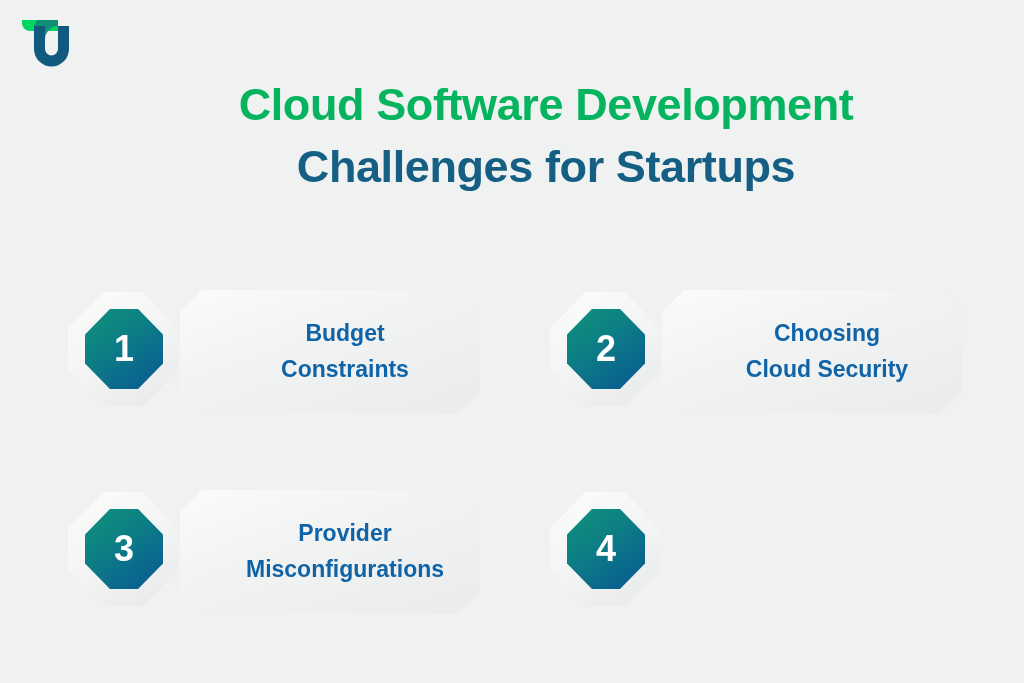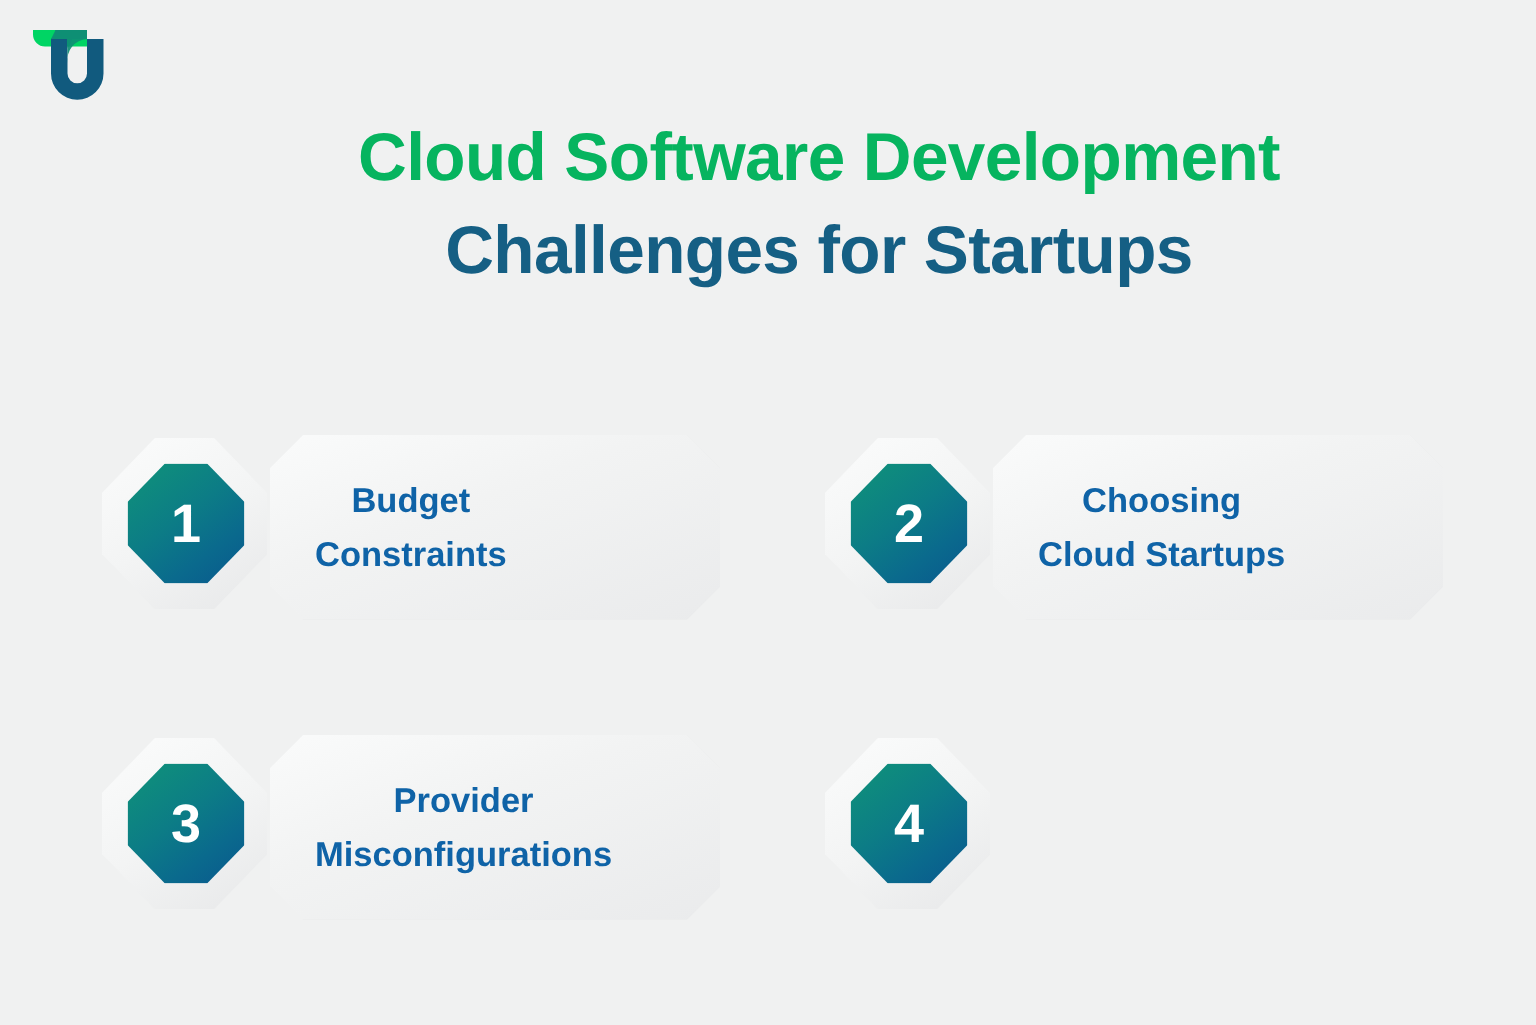--- a/index.html
+++ b/index.html
@@ -78,21 +78,21 @@
     position: absolute;
     left: 0; top: 0;
     width: 300px;
     height: 123px;
     -webkit-clip-path: polygon(22px 0, 278px 0, 300px 22px, 300px 101px, 278px 123px, 22px 123px, 0 101px, 0 22px);
     clip-path: polygon(22px 0, 278px 0, 300px 22px, 300px 101px, 278px 123px, 22px 123px, 0 101px, 0 22px);
     background:
       linear-gradient(160deg, #FAFBFB 0%, #F2F3F3 40%, #EAEBEC 100%);
     display: flex;
     align-items: center;
-    justify-content: flex-start;
+    justify-content: center;
   }
   .card-label {
     color: #0F63A7;
     font-size: 23px;
     font-weight: bold;
     line-height: 1.55;
     text-align: center;
     padding-left: 30px;
     white-space: pre-line;
   }
@@ -164,21 +164,21 @@
     <div class="oct-plate"></div>
     <div class="oct-badge">
       <span class="oct-number">1</span>
     </div>
   </div>
 
   <div class="cell c2">
     <div class="card">
       <div class="card-inner">
         <span class="card-label">Choosing
-Cloud Startups</span>
+Cloud Security</span>
       </div>
     </div>
     <div class="oct-plate"></div>
     <div class="oct-badge">
       <span class="oct-number">2</span>
     </div>
   </div>
 
   <div class="cell c3">
     <div class="card">

